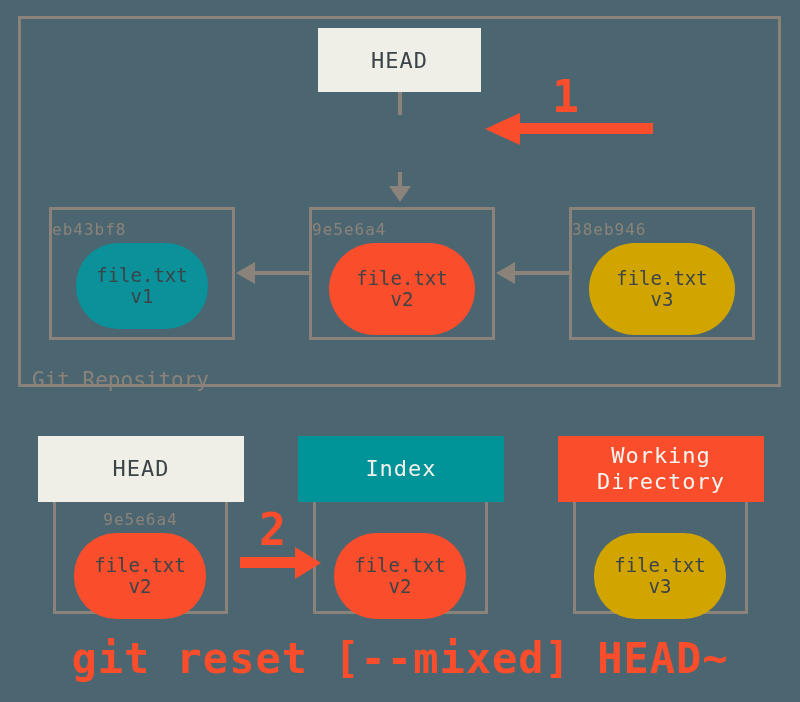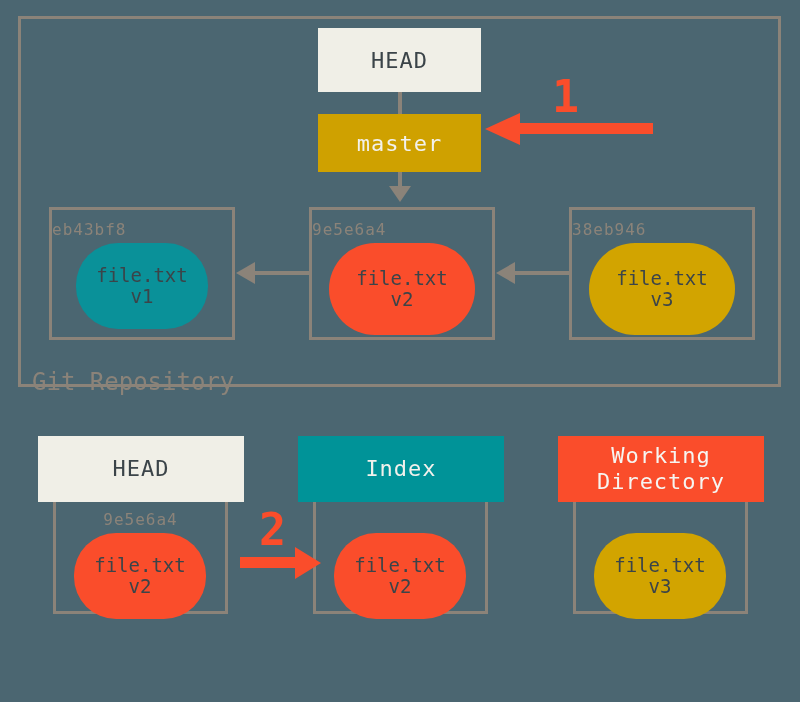--- a/index.html
+++ b/index.html
@@ -28,21 +28,21 @@
     left: 18px;
     top: 16px;
     width: 763px;
     height: 371px;
     border: 3px solid #8b8379;
     box-sizing: border-box;
   }
   #repo-label {
     left: 32px;
     top: 368px;
-    font-size: 24px;
+    font-size: 21px;
     letter-spacing: 0px;
     color: #8b8379;
     white-space: nowrap;
   }
 
   
   #head-box-top {
     left: 318px;
     top: 28px;
     width: 163px;
@@ -303,23 +303,20 @@
 
   <div class="abs" id="repo-frame"></div>
   <div class="abs" id="repo-label">Git Repository</div>
 
   <div class="abs" id="head-box-top">
     <span class="lbl">HEAD</span>
   </div>
 
   <div class="abs" id="conn-head-master"></div>
 
-  <div class="abs" id="master-box">
-    <span class="lbl">master</span>
-  </div>
 
   <div class="abs" id="conn-master-commit-line"></div>
   <div class="abs" id="conn-master-commit-head"></div>
 
   <div class="abs" id="num-1">1</div>
   <div class="abs" id="arrow1-line"></div>
   <div class="abs" id="arrow1-head"></div>
 
   <div class="abs commit-box" id="commit-1">
     <div class="commit-hash">eb43bf8</div>
@@ -379,14 +376,15 @@
   </div>
   <div class="abs area-blob" id="area-wd-blob">
     <span>file.txt</span>
     <span>v3</span>
   </div>
 
   <div class="abs" id="num-2">2</div>
   <div class="abs" id="arrow2-line"></div>
   <div class="abs" id="arrow2-head"></div>
 
+  <div class="abs" id="caption">git reset [--mixed] HEAD~</div>
 
 </div>
 
 </body></html>

